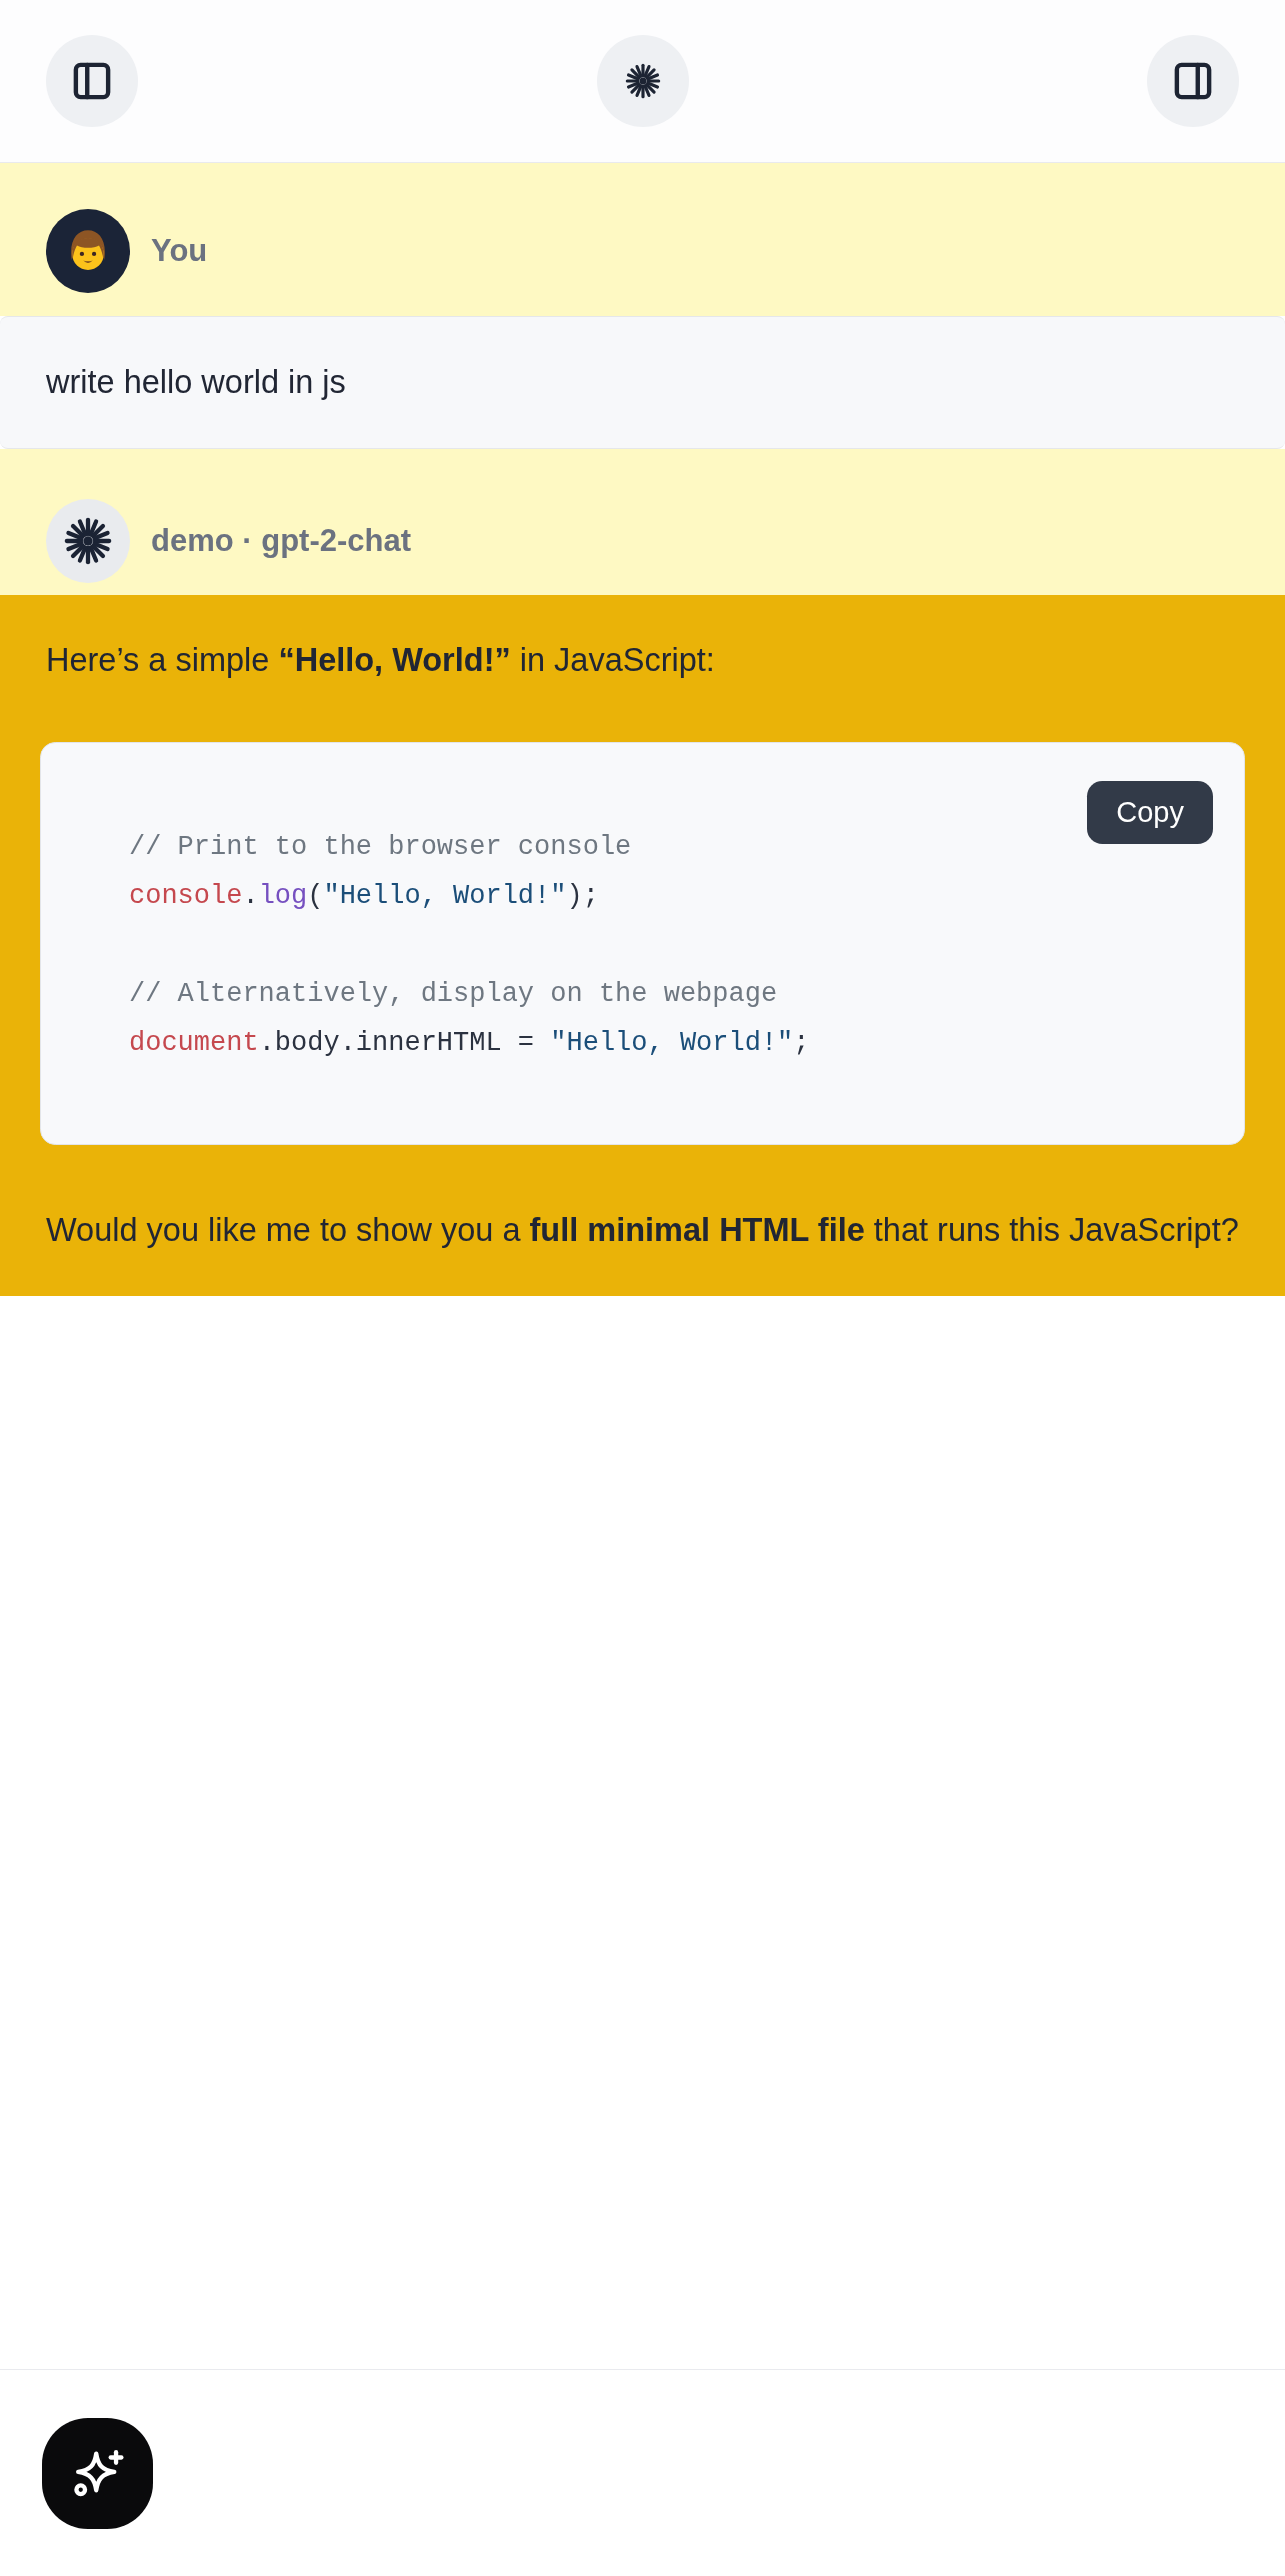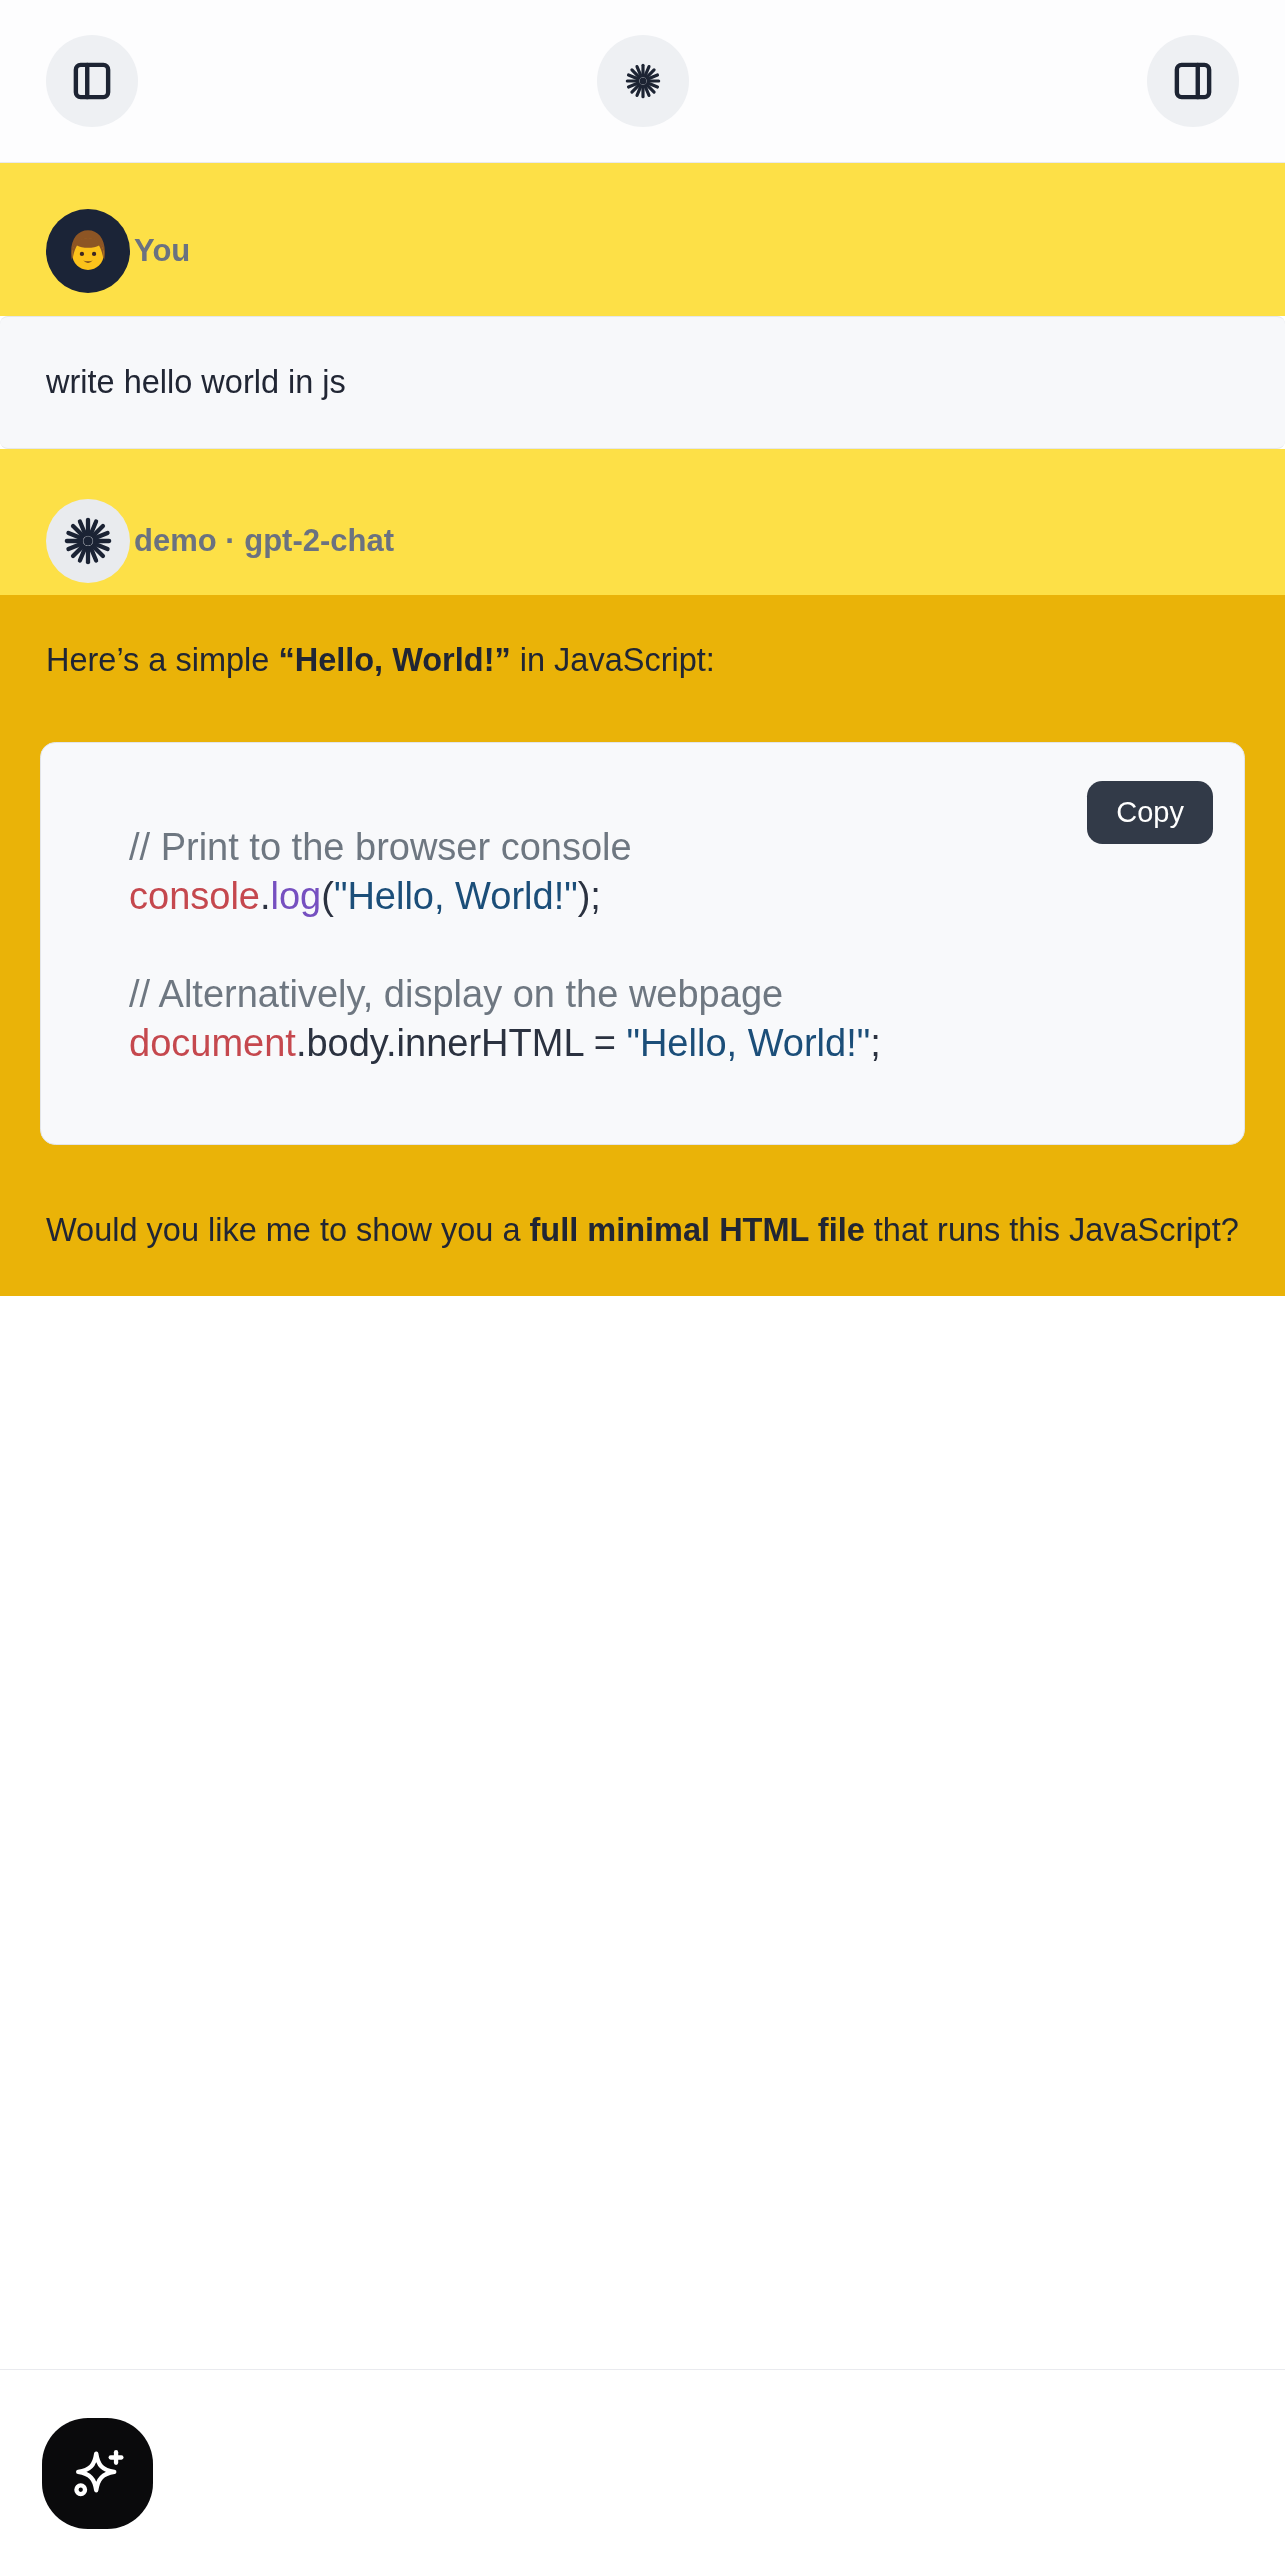--- a/index.html
+++ b/index.html
@@ -19,21 +19,21 @@
   }
   .icon-btn {
     width:92px; height:92px; border-radius:50%;
     background:#eef0f3; border:none; cursor:pointer;
     display:flex; align-items:center; justify-content:center;
   }
   .icon-btn.center { position:absolute; left:50%; transform:translateX(-50%); }
   .icon-btn svg { width:44px; height:44px; stroke:#1d2433; }
 
   
-  .msg-header { display:flex; align-items:center; gap:4px; background:#fde047; }
+  .msg-header { display:flex; align-items:center; gap:21px; background:#fef9c3; }
   .msg-header.user { padding:46px 46px 23px 46px; }
   .msg-header.assistant { padding:50px 46px 11.5px 46px; }
   .avatar {
     width:84px; height:84px; border-radius:50%; flex:0 0 84px;
     display:flex; align-items:center; justify-content:center; overflow:hidden;
   }
   .avatar.user-avatar { background:#1b2437; }
   .avatar.assistant-avatar { background:#e9ebee; }
   .avatar svg { width:54px; height:54px; }
   .author-label { font-size:31px; font-weight:700; color:#6b7280; }
@@ -60,22 +60,22 @@
     margin:50px 40px 0 40px; position:relative;
     background:#f8f9fb; border:1.9px solid #e3e5e9; border-radius:15.3px;
   }
   .copy-btn {
     position:absolute; top:38px; right:31px;
     background:#323a48; color:#ffffff; border:none; cursor:pointer;
     font-family:Liberation Sans, sans-serif;
     font-size:29px; padding:14.3px 29px; border-radius:15.3px; line-height:1.2;
   }
   pre.code {
-    font-family:Liberation Sans, sans-serif;
-    font-size:38px; line-height:49px;
+    font-family:Liberation Mono, monospace;
+    font-size:27px; line-height:49px;
     padding:80px 38px 76px 88px; white-space:pre; overflow:hidden;
   }
   .code-line { min-height:49px; }
   .tok-comment { color:#6e7781; }
   .tok-keyword { color:#c5484e; }
   .tok-function { color:#7650c0; }
   .tok-string { color:#1b4e79; }
   .tok-plain { color:#2b3240; }
 
   

